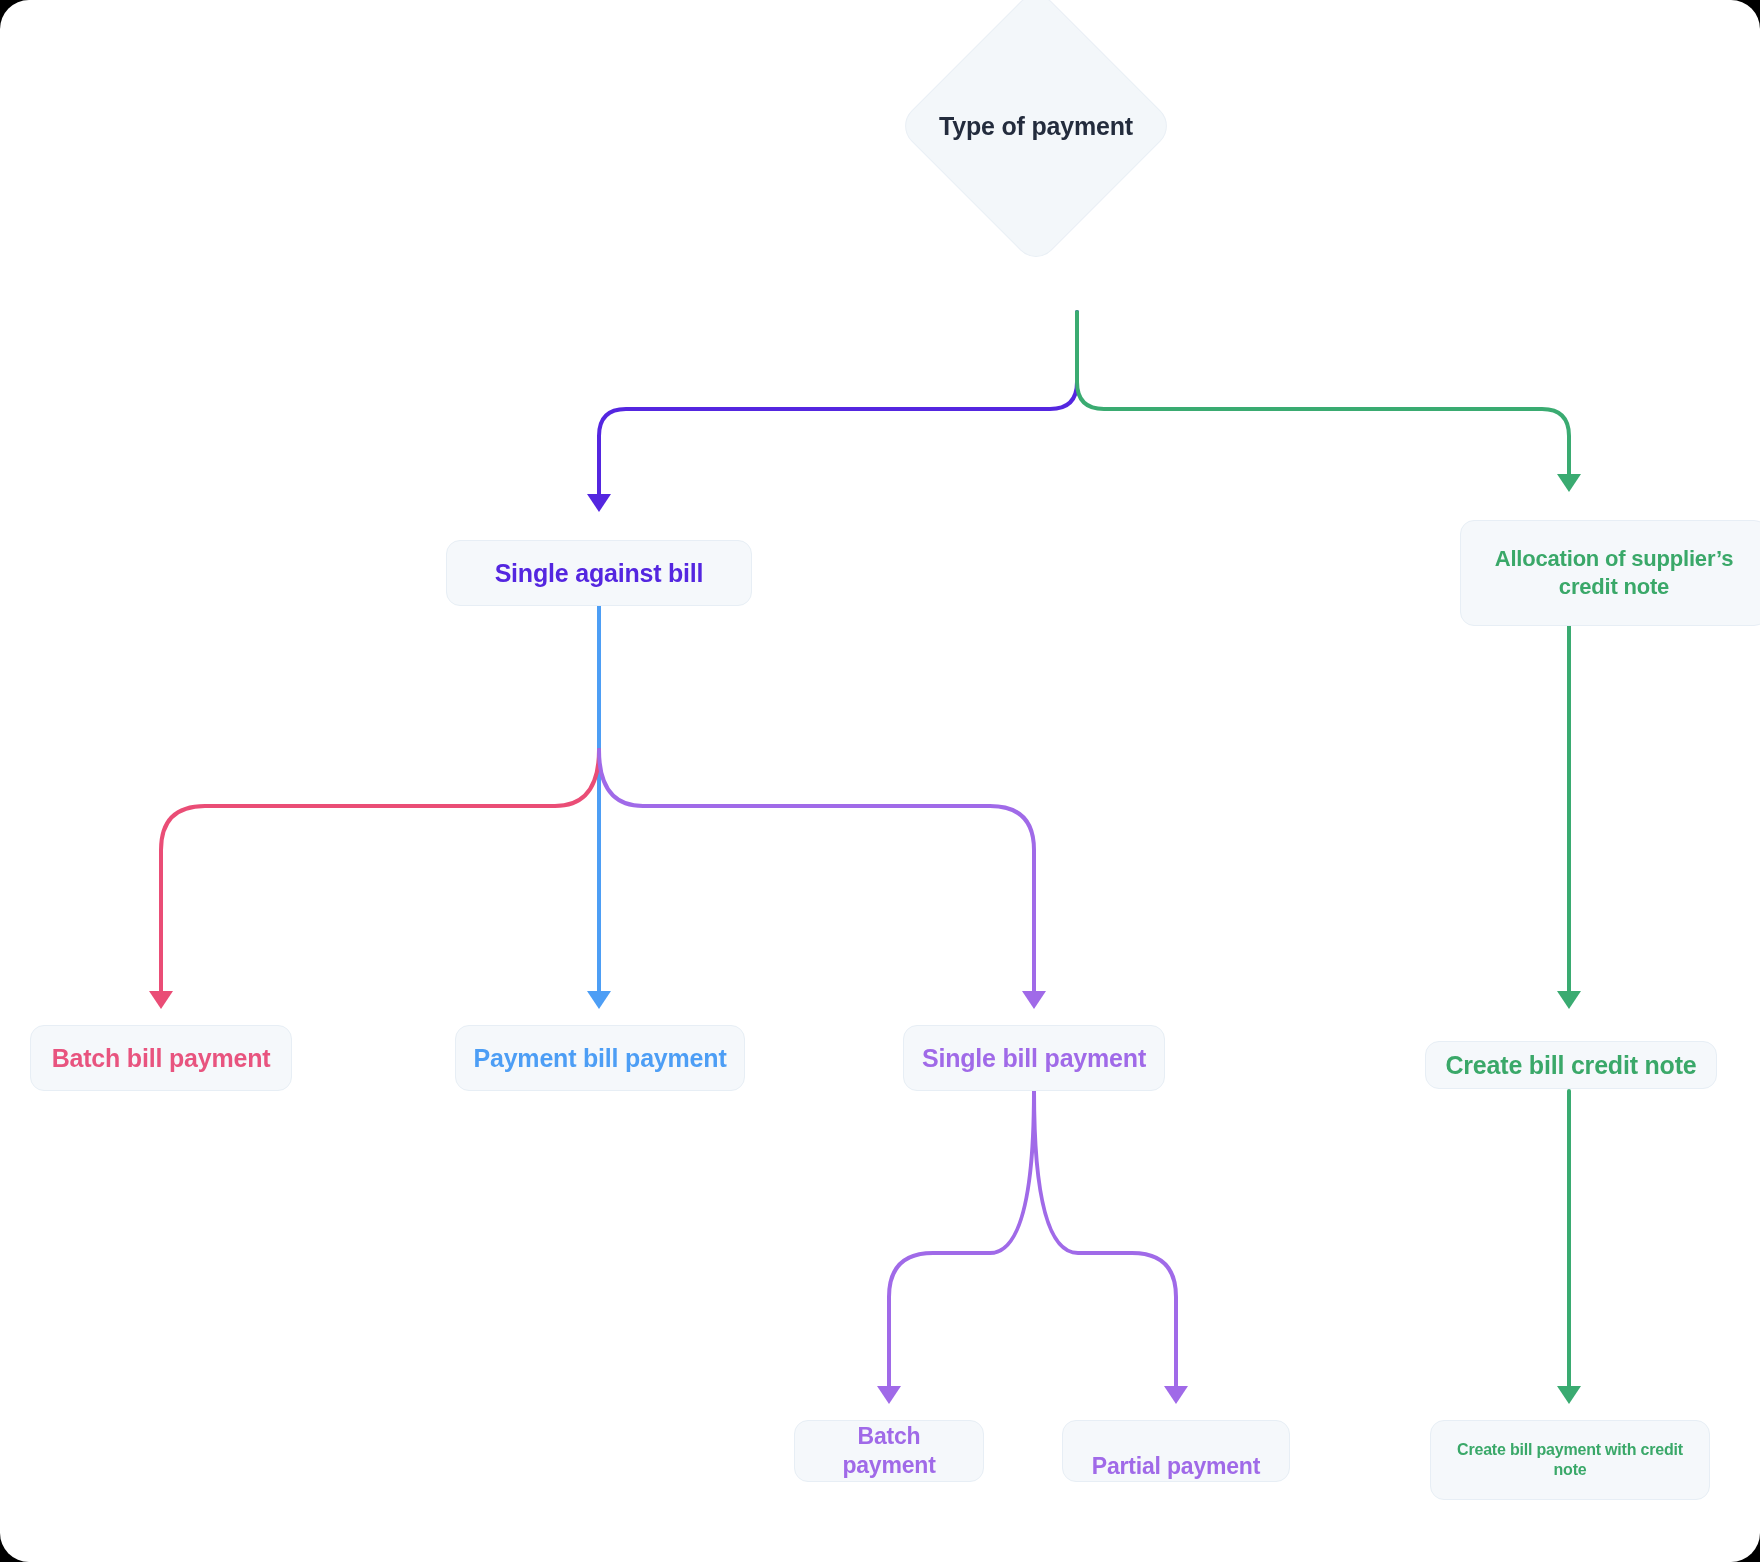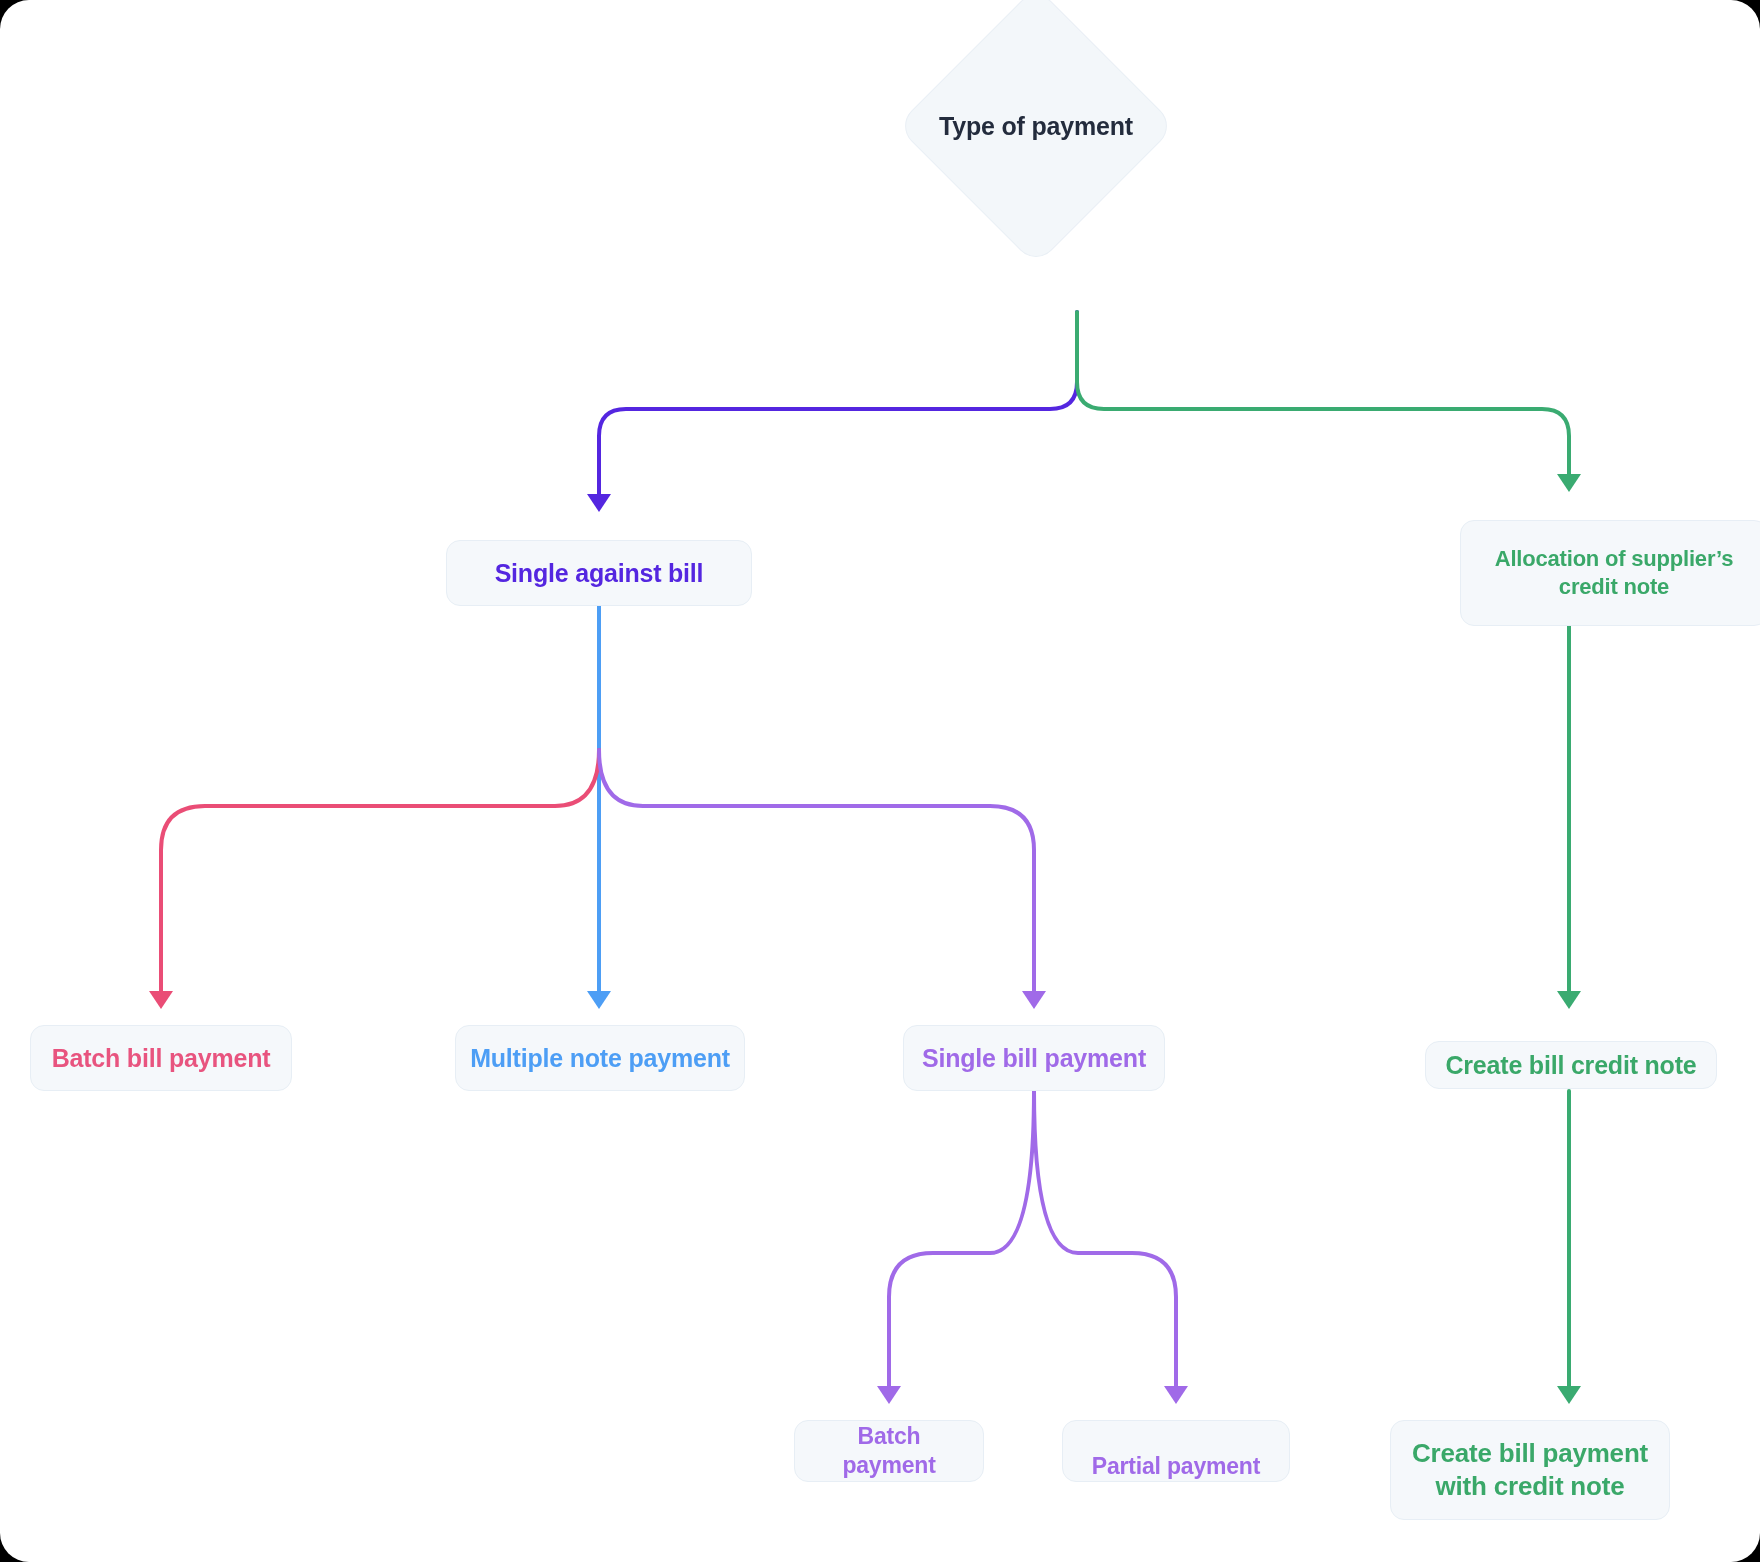--- a/index.html
+++ b/index.html
@@ -108,32 +108,32 @@
       <div class="node" style="left: 446px; top: 540px; width: 306px; height: 66px; color: rgb(84, 38, 224); font-size: 25px;">
         <span style="padding: 0px 14px;">Single against bill</span>
       </div>
       <div class="node" style="left: 1460px; top: 520px; width: 308px; height: 106px; color: rgb(58, 168, 105); font-size: 22px;">
         <span style="padding: 0px 14px;">Allocation of supplier’s credit note</span>
       </div>
       <div class="node" style="left: 30px; top: 1025px; width: 262px; height: 66px; color: rgb(232, 84, 127); font-size: 25px;">
         <span style="padding: 0px 14px;">Batch bill payment</span>
       </div>
       <div class="node" style="left: 455px; top: 1025px; width: 290px; height: 66px; color: rgb(77, 158, 245); font-size: 25px;">
-        <span style="padding: 0px 14px;">Multiple note payment</span>
+        <span style="padding: 0px 14px;">Payment bill payment</span>
       </div>
       <div class="node" style="left: 903px; top: 1025px; width: 262px; height: 66px; color: rgb(160, 106, 232); font-size: 25px;">
         <span style="padding: 0px 14px;">Single bill payment</span>
       </div>
       <div class="node" style="left: 1425px; top: 1025px; width: 292px; height: 48px; color: rgb(58, 168, 105); font-size: 25px; margin-top: 16px;">
         <span style="padding: 0px 14px;">Create bill credit note</span>
       </div>
       <div class="node" style="left: 794px; top: 1420px; width: 190px; height: 62px; color: rgb(160, 106, 232); font-size: 23px;">
         <span style="padding: 0px 14px;">Batch payment</span>
       </div>
       <div class="node" style="left: 1062px; top: 1420px; width: 228px; height: 62px; color: rgb(160, 106, 232); font-size: 23px; align-items: flex-end;">
         <span style="padding: 0px 14px;">Partial payment</span>
       </div>
-      <div class="node" style="left: 1390px; top: 1420px; width: 280px; height: 100px; color: rgb(58, 168, 105); font-size: 26px;">
+      <div class="node" style="left: 1430px; top: 1420px; width: 280px; height: 80px; color: rgb(58, 168, 105); font-size: 16px;">
         <span style="padding: 0px 14px;">Create bill payment with credit note</span>
       </div>
     </div>
 
 </div>
 
 </body></html>

